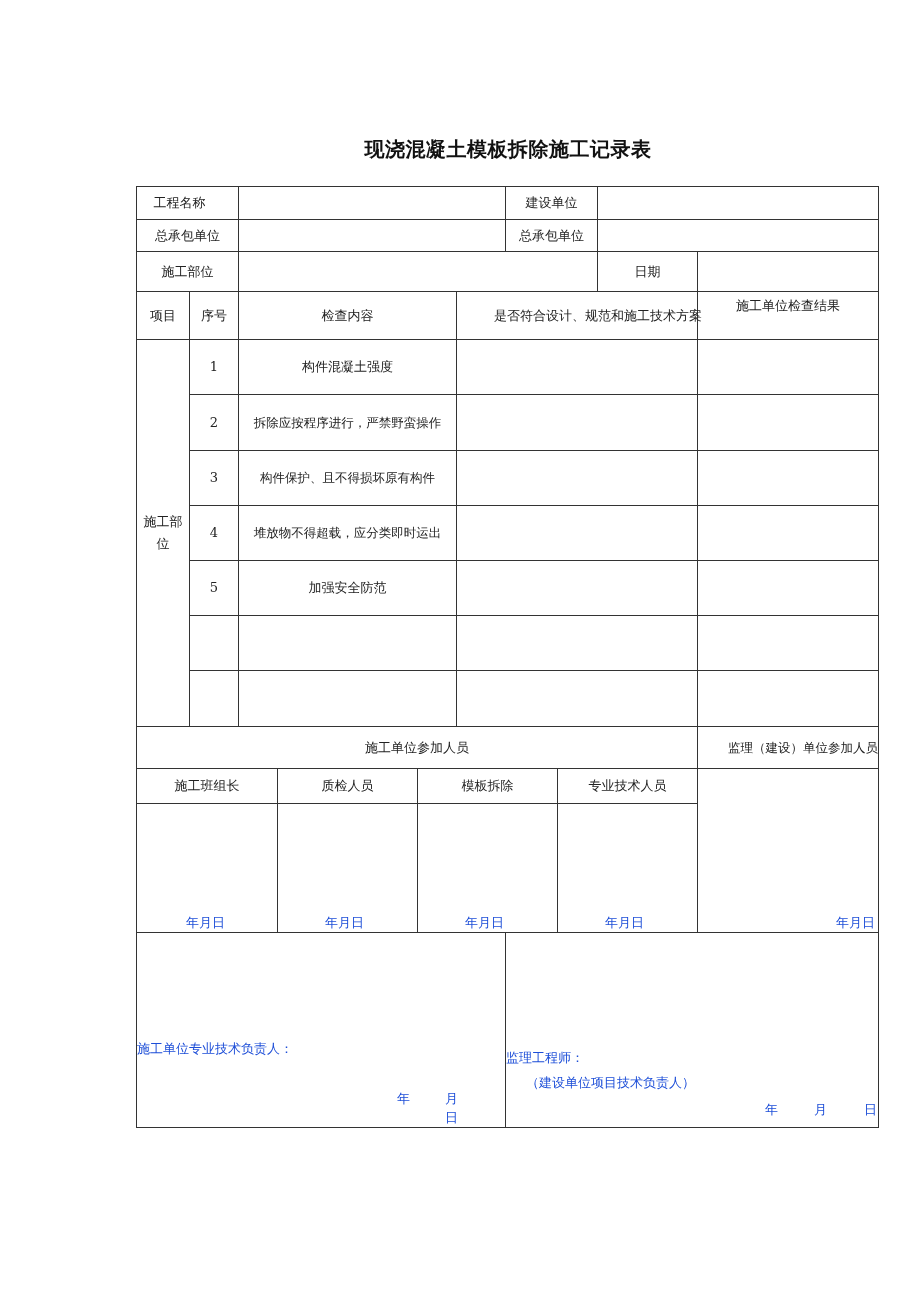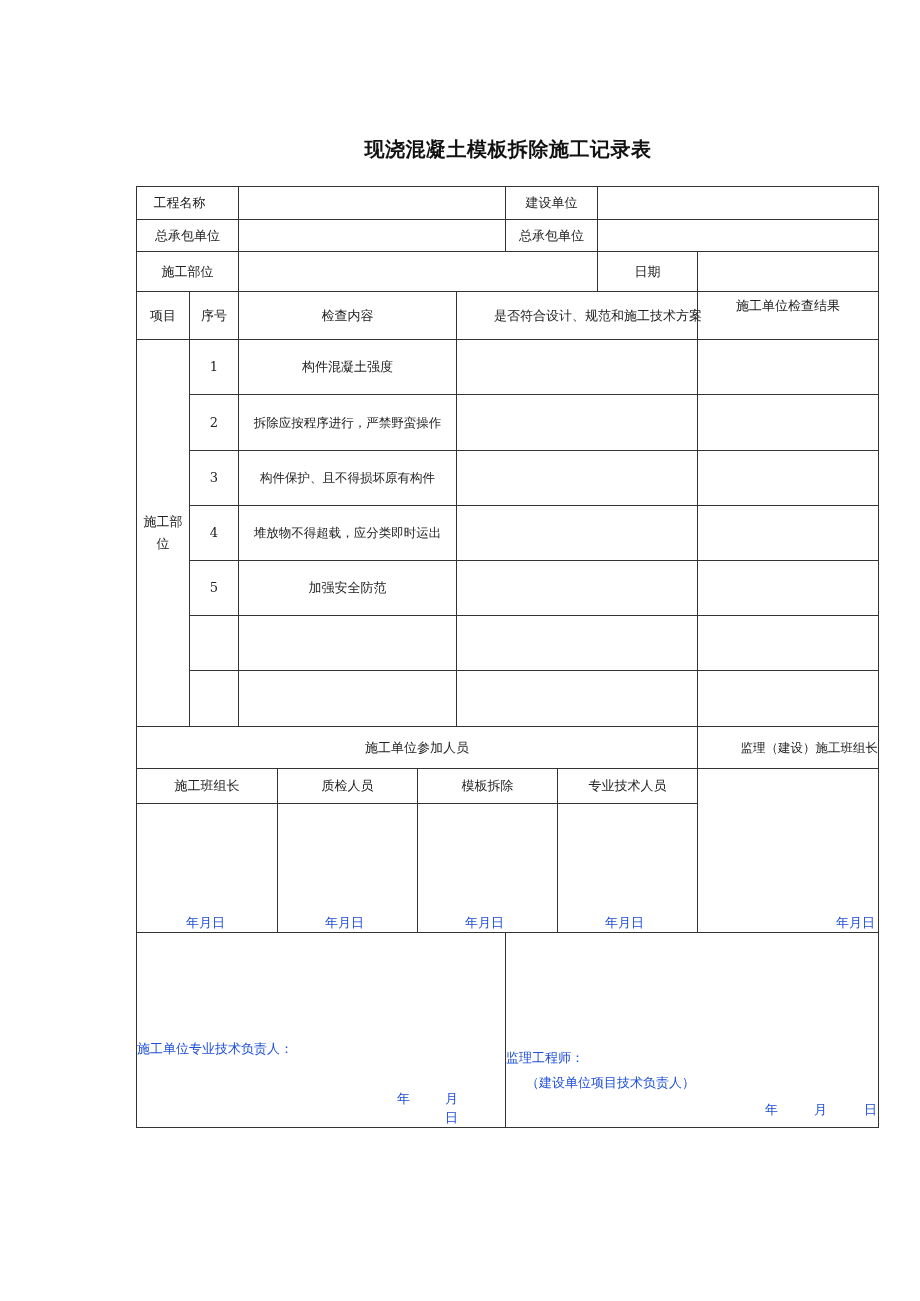--- a/index.html
+++ b/index.html
@@ -104,21 +104,21 @@
   <div class="cell" style="left:239px;top:616px;width:217px;height:54px;"></div>
   <div class="cell" style="left:457px;top:616px;width:240px;height:54px;"></div>
   <div class="cell" style="left:698px;top:616px;width:180px;height:54px;"></div>
 
   <div class="cell" style="left:190px;top:671px;width:48px;height:55px;"></div>
   <div class="cell" style="left:239px;top:671px;width:217px;height:55px;"></div>
   <div class="cell" style="left:457px;top:671px;width:240px;height:55px;"></div>
   <div class="cell" style="left:698px;top:671px;width:180px;height:55px;"></div>
 
   <div class="cell" style="left:137px;top:727px;width:560px;height:41px;">施工单位参加人员</div>
-  <div class="cell" style="left:698px;top:727px;width:180px;height:41px;justify-content:flex-end;white-space:nowrap;font-size:12.5px;">监理（建设）施工班组长</div>
+  <div class="cell" style="left:698px;top:727px;width:180px;height:41px;justify-content:flex-end;white-space:nowrap;font-size:12.5px;">监理（建设）单位参加人员</div>
 
   <div class="cell" style="left:137px;top:769px;width:140px;height:34px;">施工班组长</div>
   <div class="cell" style="left:278px;top:769px;width:139px;height:34px;">质检人员</div>
   <div class="cell" style="left:418px;top:769px;width:139px;height:34px;">模板拆除</div>
   <div class="cell" style="left:558px;top:769px;width:139px;height:34px;">专业技术人员</div>
 
   <div class="cell" style="left:137px;top:804px;width:140px;height:128px;"></div>
   <div class="cell" style="left:278px;top:804px;width:139px;height:128px;"></div>
   <div class="cell" style="left:418px;top:804px;width:139px;height:128px;"></div>
   <div class="cell" style="left:558px;top:804px;width:139px;height:128px;"></div>

